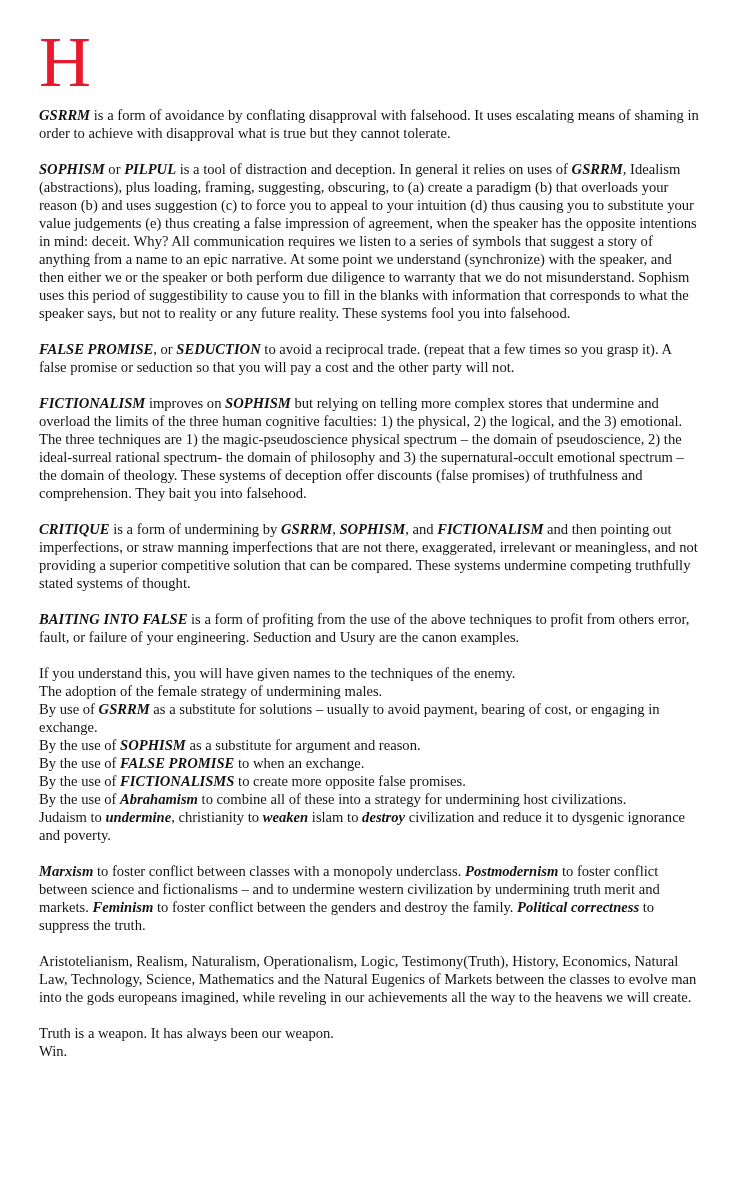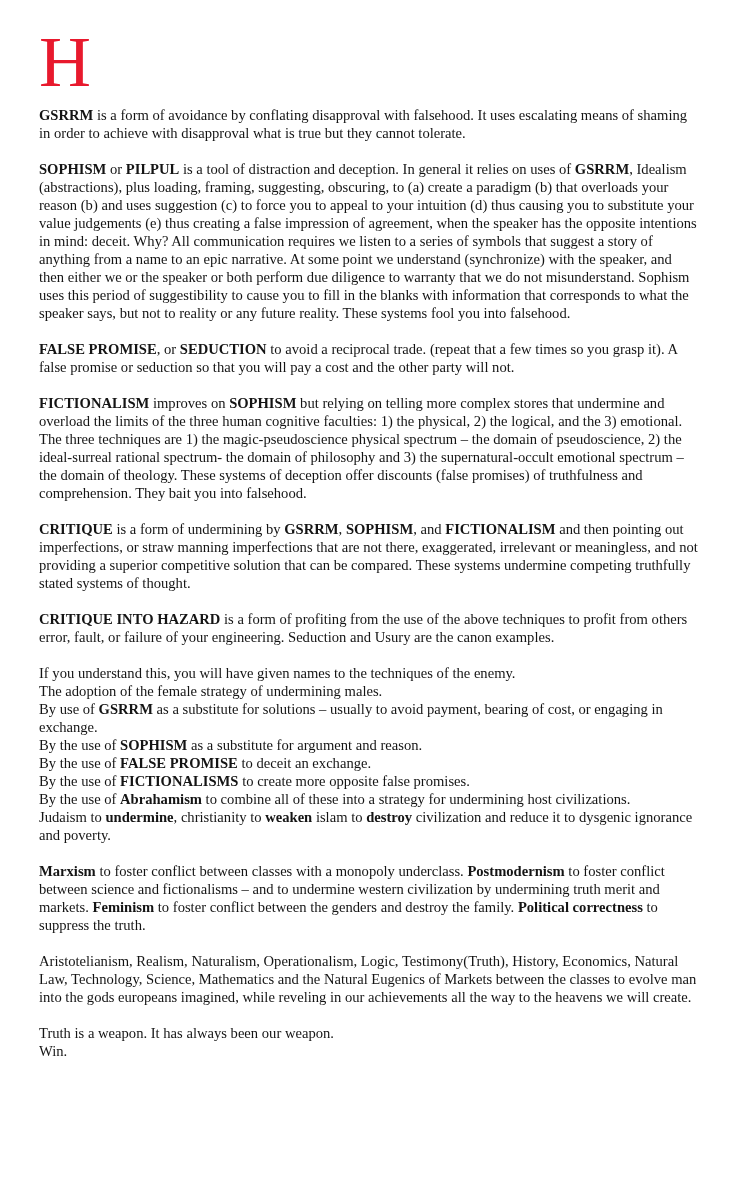--- a/index.html
+++ b/index.html
@@ -44,20 +44,21 @@
     clear: left;
   }
   .para {
     margin: 0 0 18px 0;
   }
   .tline {
     display: block;
   }
   b {
     font-weight: bold;
+    font-style: italic;
   }
 </style>
 </head>
 <body>
 
 <div class="page">
   <h1 class="title"><span class="dropcap">H</span></h1>
   <div>
       <div class="para">
         <div class="tline"><b>GSRRM</b><span> is a form of avoidance by conflating disapproval with falsehood. It uses escalating means of shaming in order to achieve with disapproval what is true but they cannot tolerate.</span></div>
@@ -68,28 +69,28 @@
       <div class="para">
         <div class="tline"><b>FALSE PROMISE</b><span>, or </span><b>SEDUCTION</b><span> to avoid a reciprocal trade. (repeat that a few times so you grasp it). A false promise or seduction so that you will pay a cost and the other party will not.</span></div>
       </div>
       <div class="para">
         <div class="tline"><b>FICTIONALISM</b><span> improves on </span><b>SOPHISM</b><span> but relying on telling more complex stores that undermine and overload the limits of the three human cognitive faculties: 1) the physical, 2) the logical, and the 3) emotional. The three techniques are 1) the magic-pseudoscience physical spectrum – the domain of pseudoscience, 2) the ideal-surreal rational spectrum- the domain of philosophy and 3) the supernatural-occult emotional spectrum – the domain of theology. These systems of deception offer discounts (false promises) of truthfulness and comprehension. They bait you into falsehood.</span></div>
       </div>
       <div class="para">
         <div class="tline"><b>CRITIQUE</b><span> is a form of undermining by </span><b>GSRRM</b><span>, </span><b>SOPHISM</b><span>, and </span><b>FICTIONALISM</b><span> and then pointing out imperfections, or straw manning imperfections that are not there, exaggerated, irrelevant or meaningless, and not providing a superior competitive solution that can be compared. These systems undermine competing truthfully stated systems of thought.</span></div>
       </div>
       <div class="para">
-        <div class="tline"><b>CRITIQUE INTO HAZARD</b><span> is a form of profiting from the use of the above techniques to profit from others error, fault, or failure of your engineering. Seduction and Usury are the canon examples.</span></div>
+        <div class="tline"><b>BAITING INTO FALSE</b><span> is a form of profiting from the use of the above techniques to profit from others error, fault, or failure of your engineering. Seduction and Usury are the canon examples.</span></div>
       </div>
       <div class="para">
         <div class="tline"><span>If you understand this, you will have given names to the techniques of the enemy.</span></div>
         <div class="tline"><span>The adoption of the female strategy of undermining males.</span></div>
         <div class="tline"><span>By use of </span><b>GSRRM</b><span> as a substitute for solutions – usually to avoid payment, bearing of cost, or engaging in exchange.</span></div>
         <div class="tline"><span>By the use of </span><b>SOPHISM</b><span> as a substitute for argument and reason.</span></div>
-        <div class="tline"><span>By the use of </span><b>FALSE PROMISE</b><span> to deceit an exchange.</span></div>
+        <div class="tline"><span>By the use of </span><b>FALSE PROMISE</b><span> to when an exchange.</span></div>
         <div class="tline"><span>By the use of </span><b>FICTIONALISMS</b><span> to create more opposite false promises.</span></div>
         <div class="tline"><span>By the use of </span><b>Abrahamism</b><span> to combine all of these into a strategy for undermining host civilizations.</span></div>
         <div class="tline"><span>Judaism to </span><b>undermine</b><span>, christianity to </span><b>weaken</b><span> islam to </span><b>destroy</b><span> civilization and reduce it to dysgenic ignorance and poverty.</span></div>
       </div>
       <div class="para">
         <div class="tline"><b>Marxism</b><span> to foster conflict between classes with a monopoly underclass. </span><b>Postmodernism</b><span> to foster conflict between science and fictionalisms – and to undermine western civilization by undermining truth merit and markets. </span><b>Feminism</b><span> to foster conflict between the genders and destroy the family. </span><b>Political correctness</b><span> to suppress the truth.</span></div>
       </div>
       <div class="para">
         <div class="tline"><span>Aristotelianism, Realism, Naturalism, Operationalism, Logic, Testimony(Truth), History, Economics, Natural Law, Technology, Science, Mathematics and the Natural Eugenics of Markets between the classes to evolve man into the gods europeans imagined, while reveling in our achievements all the way to the heavens we will create.</span></div>
       </div>

